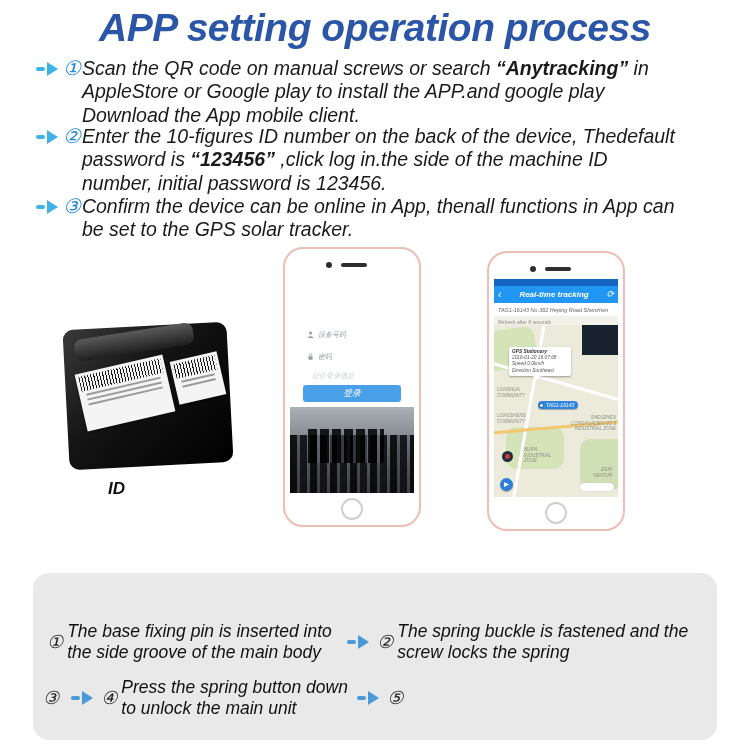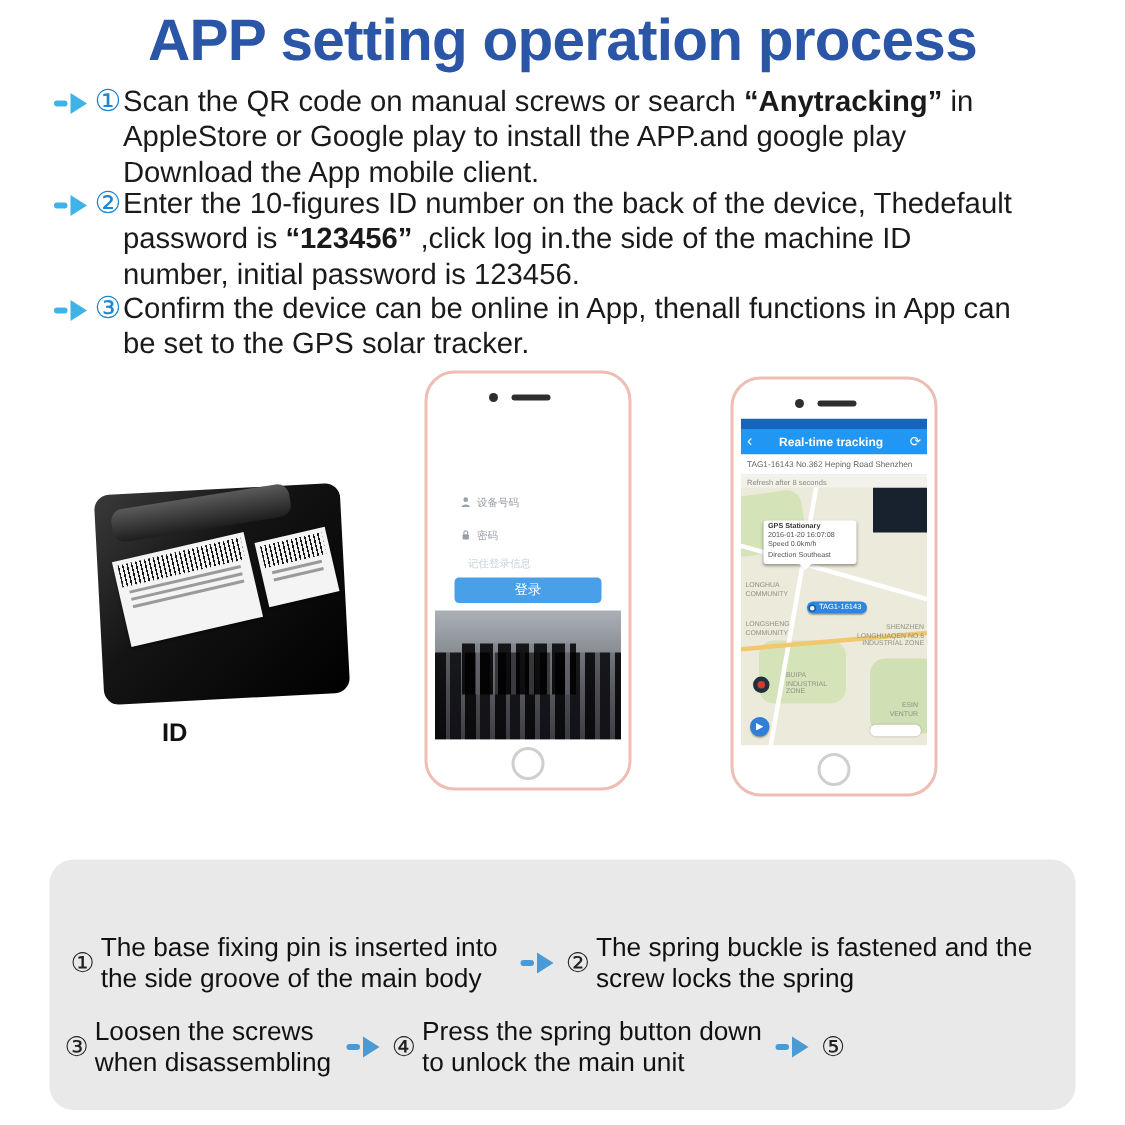--- a/index.html
+++ b/index.html
@@ -1,17 +1,17 @@
 <!DOCTYPE html>
 <html><head>
 <meta charset="utf-8">
 <style>
   html,body{margin:0;padding:0;}
   .page{position:relative;width:750px;height:750px;background:#ffffff;overflow:hidden;
-        font-family:"Liberation Sans",sans-serif;color:#1c1c1c;}
+        font-family:"Liberation Sans",sans-serif;color:#1c1c1c;font-style:italic;}
 
   
   .main-title{position:absolute;top:6px;left:0;width:100%;text-align:center;
               font-size:39px;font-weight:700;letter-spacing:-0.5px;color:#2b55a7;}
 
   
   .app-step{position:absolute;left:36px;display:flex;align-items:flex-start;}
   .step1{top:57px;}
   .step2{top:125px;}
   .step3{top:195px;}
@@ -264,21 +264,20 @@
         </span>
       <div class="b-item">
         <span class="b-num">②</span>
         <span class="b-text w300">The spring buckle is fastened and the screw locks the spring</span>
       </div>
     </div>
 
     <div class="b-row b-row2">
       <div class="b-item">
         <span class="b-num">③</span>
-        <span class="b-text w160">Loosen the screws when disassembling</span>
       </div>
       <span class="arrowc b-arrow">
           <span class="bar"></span>
           <span class="head"></span>
         </span>
       <div class="b-item">
         <span class="b-num">④</span>
         <span class="b-text w228">Press the spring button down to unlock the main unit</span>
       </div>
       <span class="arrowc b-arrow">

